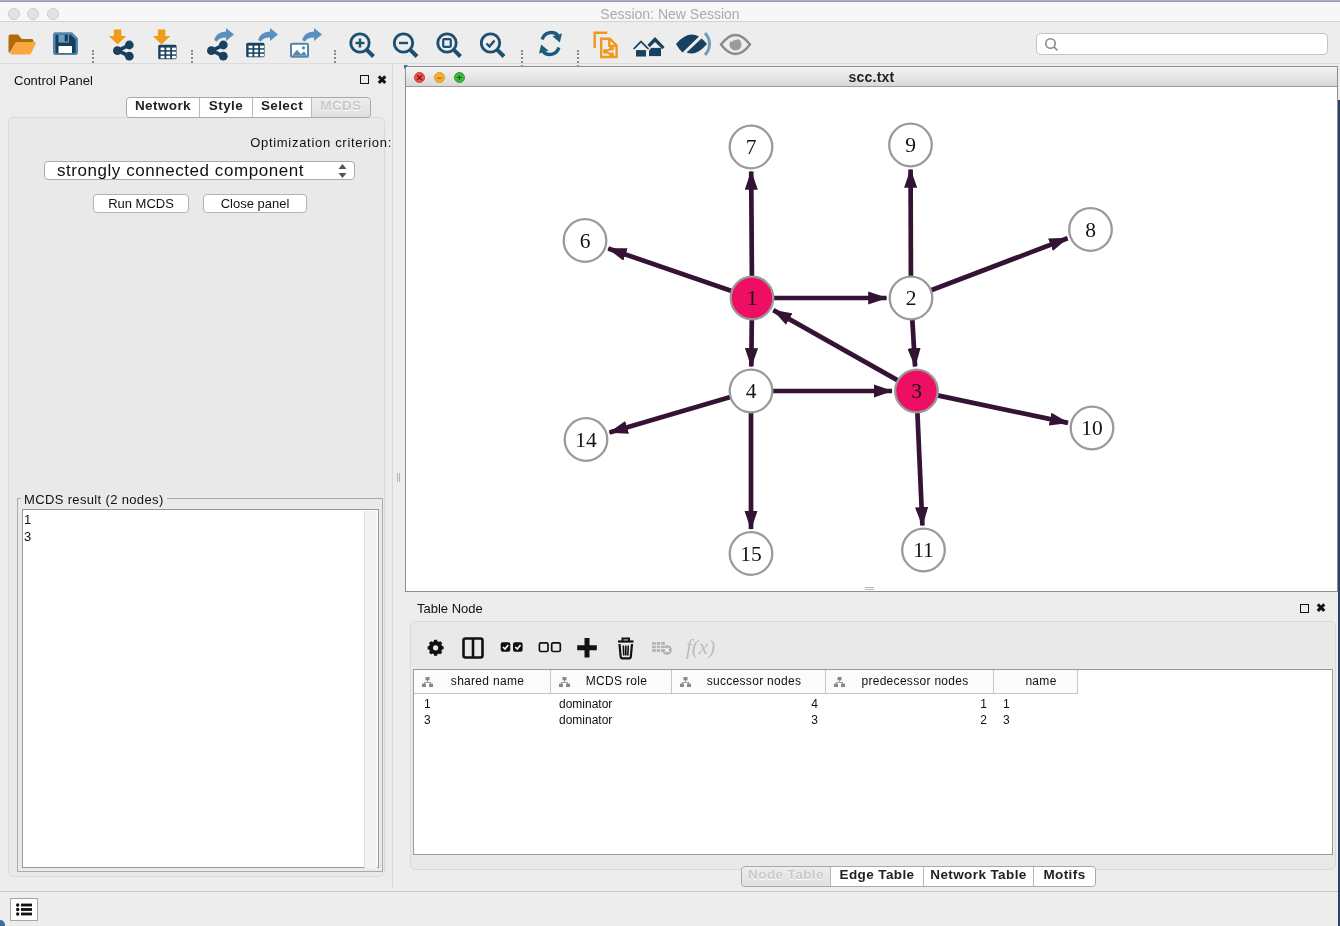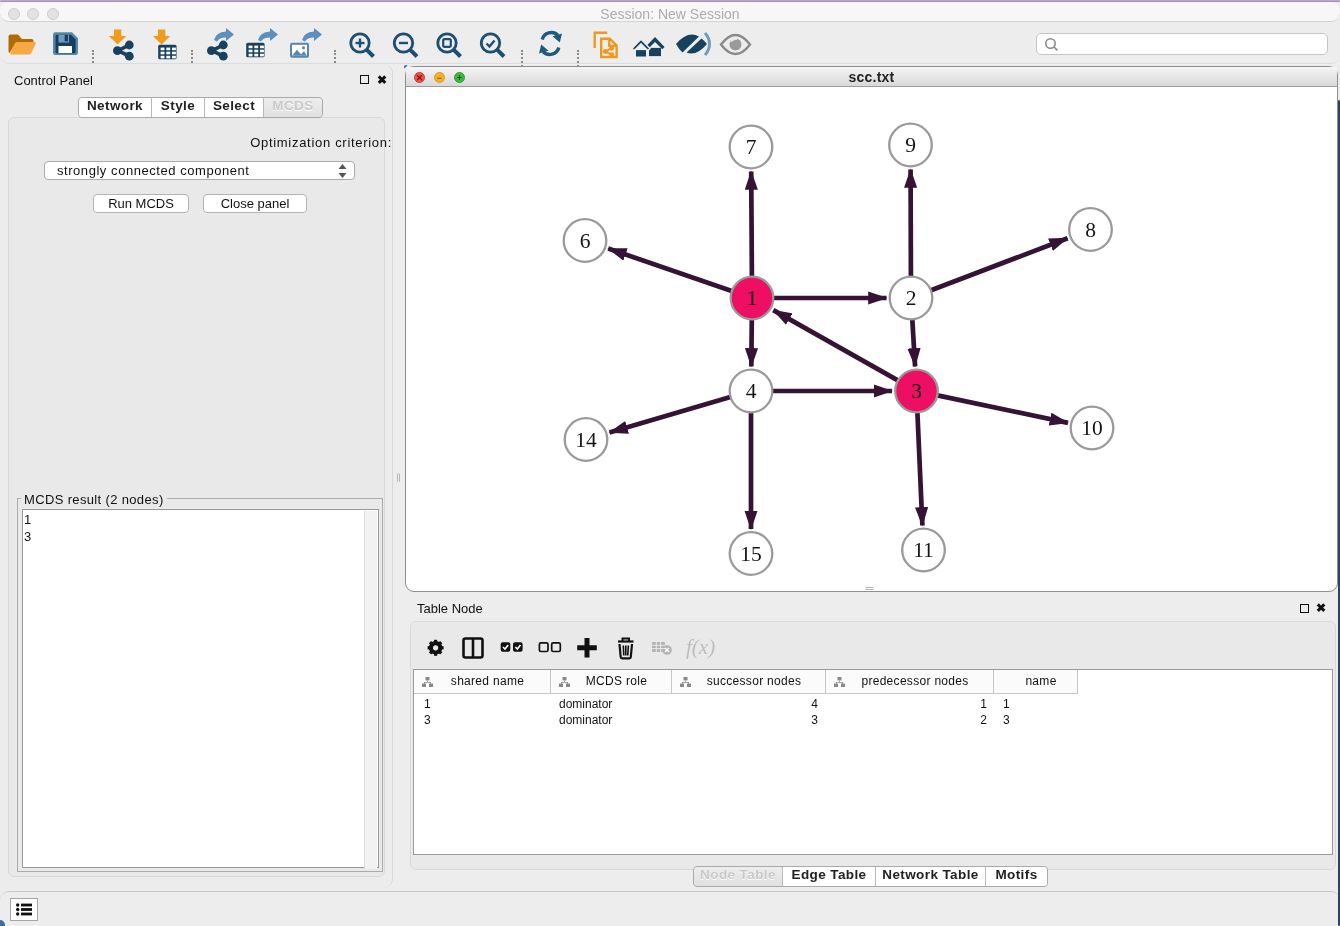--- a/index.html
+++ b/index.html
@@ -1,40 +1,40 @@
 <!DOCTYPE html>
 <html><head>
 <meta charset="utf-8">
 <style>
 * { margin:0; padding:0; box-sizing:border-box; }
 html,body { width:1340px; height:926px; overflow:hidden; }
 body { font-family:"Liberation Sans", sans-serif; background:#ededed; position:relative; }
-.abs { position:absolute;border-radius:9px; }
+.abs { position:absolute; }
 
 
 #purple { left:0; top:0; width:1340px; height:2px; background:#b9a8ca; border-bottom:1px solid #a492b8; }
 #titlebar { left:0; top:2px; width:1340px; height:20px; background:#f7f7f7; border-bottom:1px solid #d2d2d2; }
 .tl { position:absolute; top:6px; width:12px; height:12px; border-radius:50%; background:#e2e2e2; border:1px solid #cfcfcf; }
 #wtitle { position:absolute; top:4px; width:100%; text-align:center; font-size:14px; color:#ababab; }
 #toolbar { left:0; top:23px; width:1340px; height:41px; background:#ededed; border-bottom:1px solid #dcdcdc; }
 .tsep { position:absolute; top:27px; height:33px; width:0; border-left:2px dotted #8a8a8a; }
 #searchbox { position:absolute; left:1036px; top:10px; width:292px; height:22px; background:#fff; border:1px solid #c4c4c4; border-radius:5px; }
 
 
 #cpanel { left:0; top:64px; width:393px; height:824px; background:#ececec; border-right:1px solid #d8d8d8; }
 #cp-title { position:absolute; left:14px; top:9px; font-size:13px; color:#111; }
 .hdr-float { position:absolute; width:9px; height:9px; border:1.5px solid #111; }
 .hdr-x { position:absolute; font-size:12px; font-weight:bold; color:#111; top:12px; line-height:9px; }
 #cp-content { position:absolute; left:8px; top:53px; width:377px; height:760px; background:#e9e9e9; border:1px solid #d9d9d9; border-radius:6px; }
-.tabgroup { position:absolute; display:flex; height:21px; background:#c4b5fd; border:1px solid #a9a9a9; border-radius:4px; overflow:hidden; }
+.tabgroup { position:absolute; display:flex; height:21px; background:#c4b5fd; border:1px solid #a9a9a9; border-radius:4px; overflow:hidden;margin-left:48px; }
 .tab { font-size:13.5px; font-weight:bold; letter-spacing:0.4px; color:#222; text-align:center; line-height:16px; border-right:1px solid #b9b9b9; background:#fff; }
 .tab:last-child { border-right:none; }
 .tab.sel { background:linear-gradient(#ededed,#e0e0e0); color:#c9c9c9; text-shadow:0 1px 0 #fff; }
 #opt-label { position:absolute; left:0; top:71px; width:100%; text-align:right; font-size:13px; letter-spacing:0.7px; color:#111; }
-#dropdown { position:absolute; left:44px; top:97px; width:311px; height:19px; background:#fff; border:1px solid #ababab; border-radius:4px; font-size:13px; letter-spacing:0.55px; color:#111; line-height:17px; padding-left:12px; }
+#dropdown { position:absolute; left:44px; top:97px; width:311px; height:19px; background:#fff; border:1px solid #ababab; border-radius:4px; font-size:17px; letter-spacing:0.55px; color:#111; line-height:17px; padding-left:12px; }
 .btn { position:absolute; height:19px; background:#fff; border:1px solid #b3b3b3; border-radius:4px; font-size:13px; color:#111; text-align:center; line-height:17px; }
 #fieldset { position:absolute; left:17px; top:434px; width:366px; height:374px; border:1px solid #ababab; }
 #fs-legend { position:absolute; left:3px; top:-7px; background:#e9e9e9; padding:0 3px; font-size:13px; letter-spacing:0.35px; color:#111; }
 #fs-text { position:absolute; left:4px; top:10px; width:357px; height:359px; background:#fff; border:1px solid #989898; font-size:13px; color:#111; line-height:17px; padding:1px 0 0 1px; }
 #fs-scroll { position:absolute; right:1px; top:1px; width:13px; height:358px; background:#f2f2f2; border-left:1px solid #dcdcdc; }
 
 
 #netwin { left:405px; top:66px; width:933px; height:526px; background:#fff; border:1px solid #8e8e8e; }
 #net-titlebar { position:absolute; left:0; top:0; width:100%; height:20px; background:linear-gradient(#f5f5f5,#d8d8d8); border-bottom:1px solid #9c9c9c; }
 .mtl { position:absolute; top:4.5px; width:11px; height:11px; border-radius:50%; font-size:9px; font-weight:bold; text-align:center; line-height:11px; }

